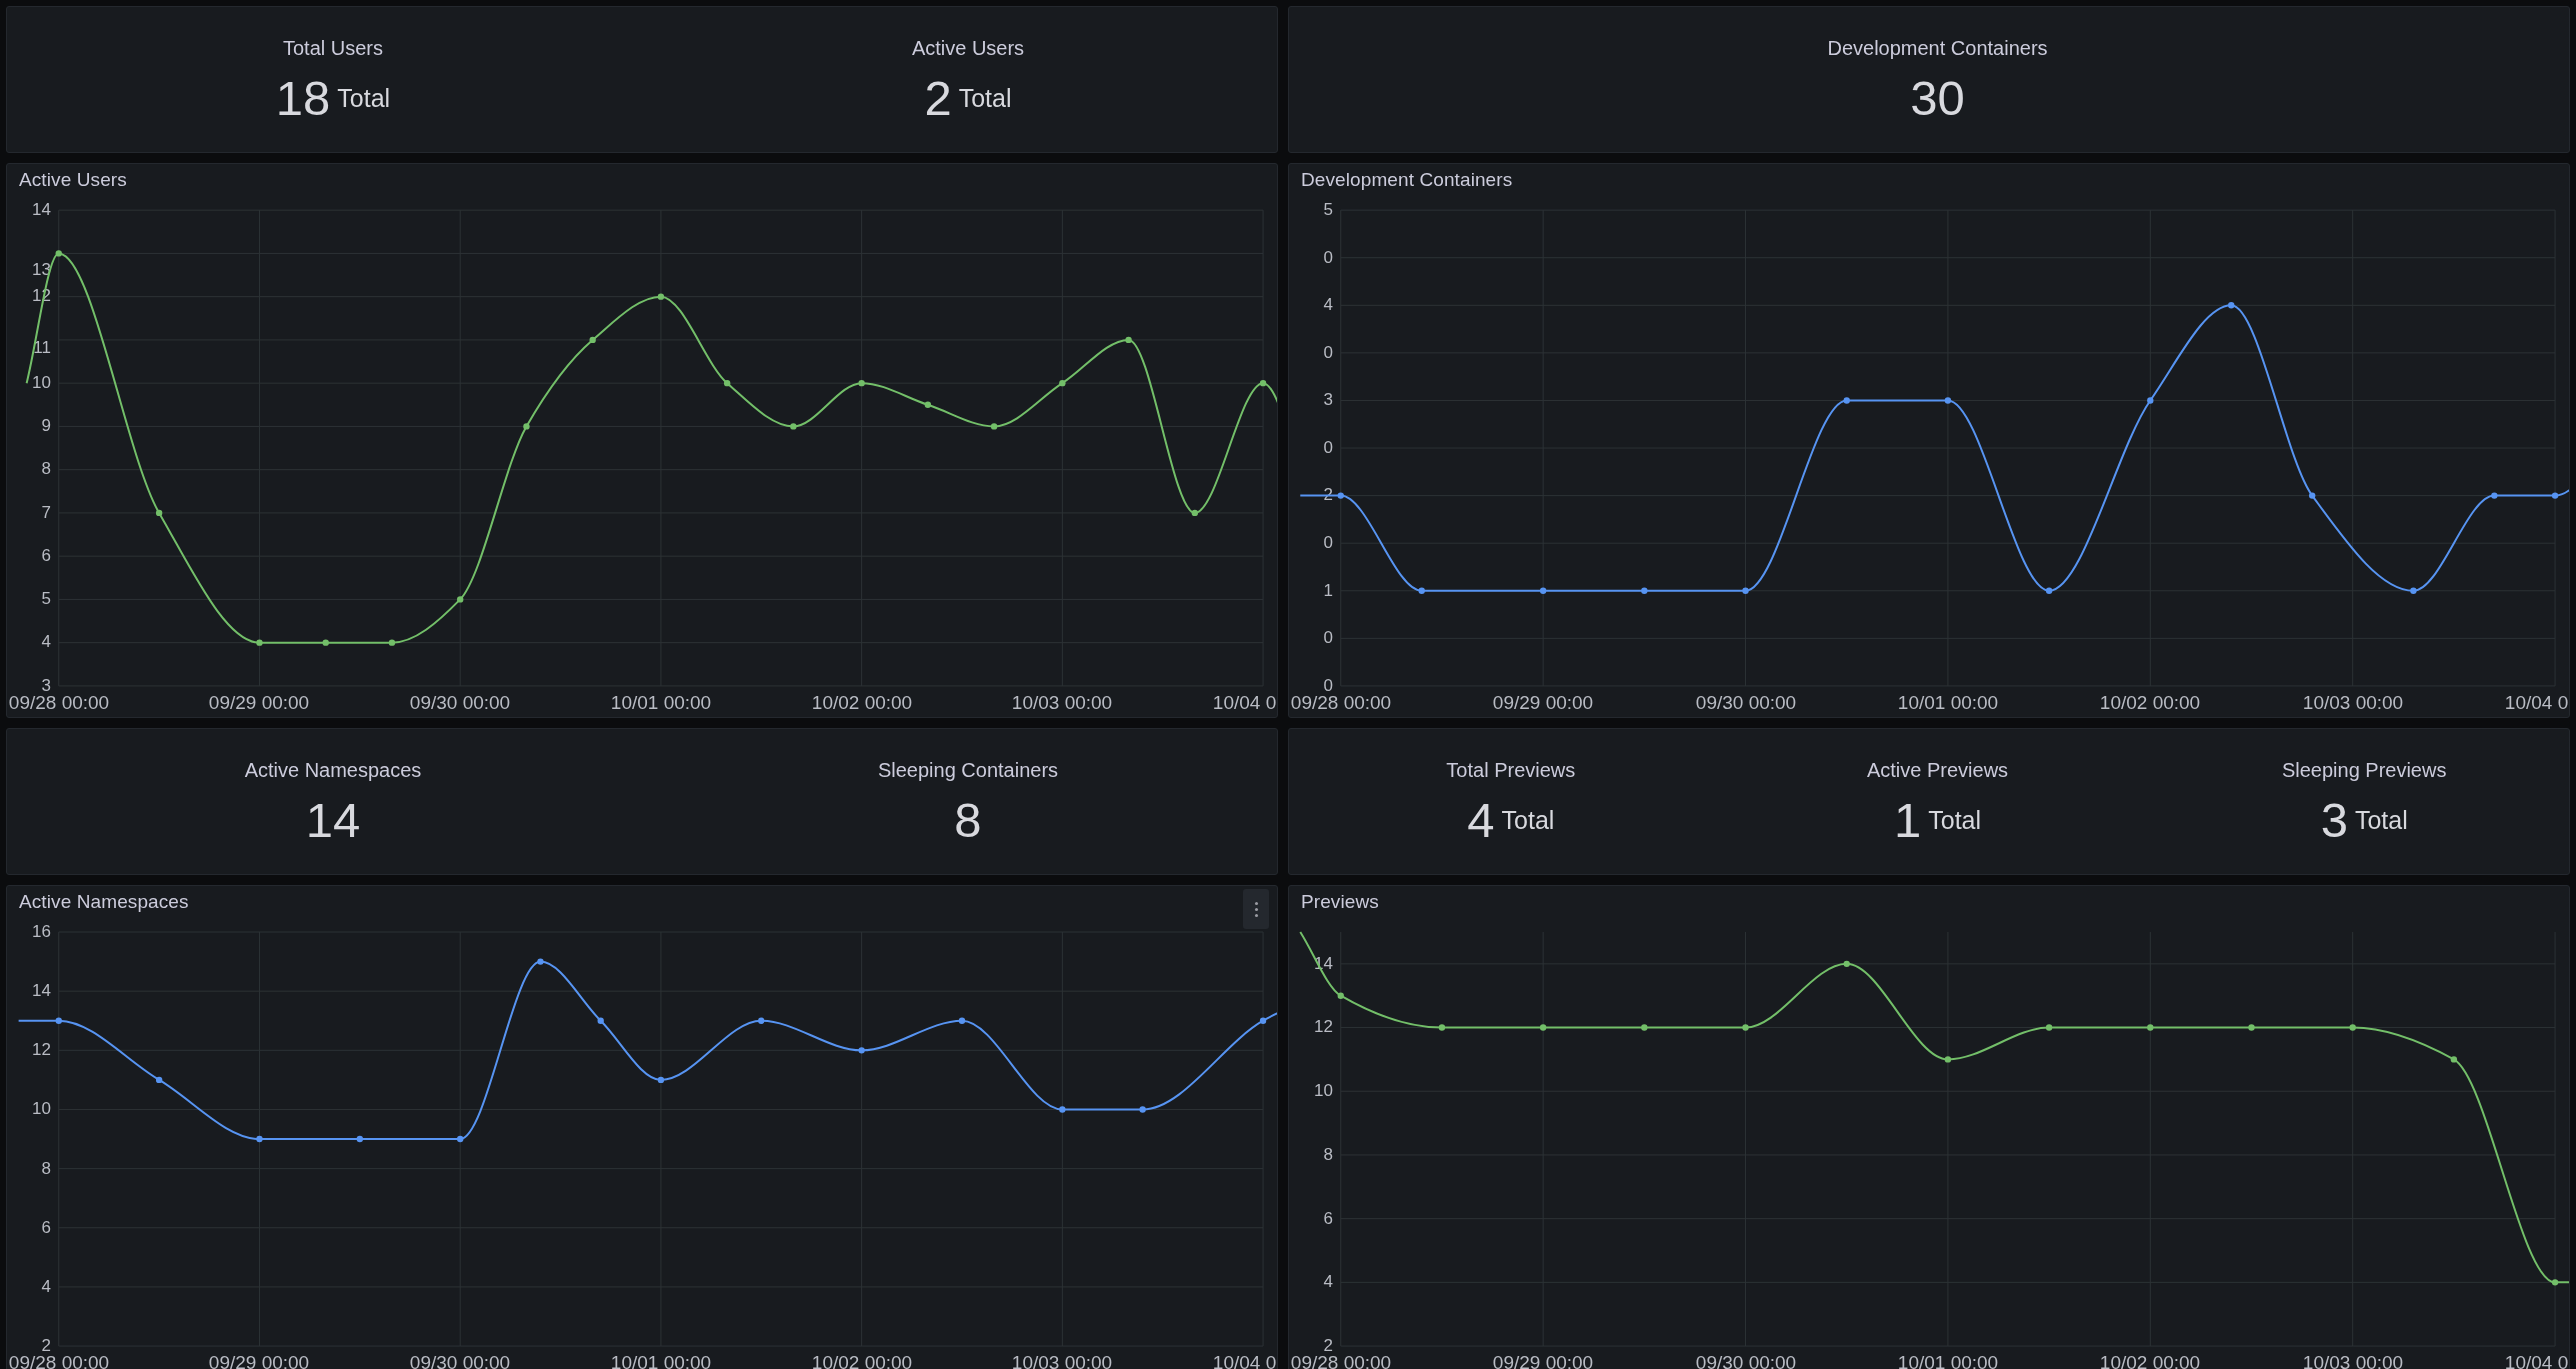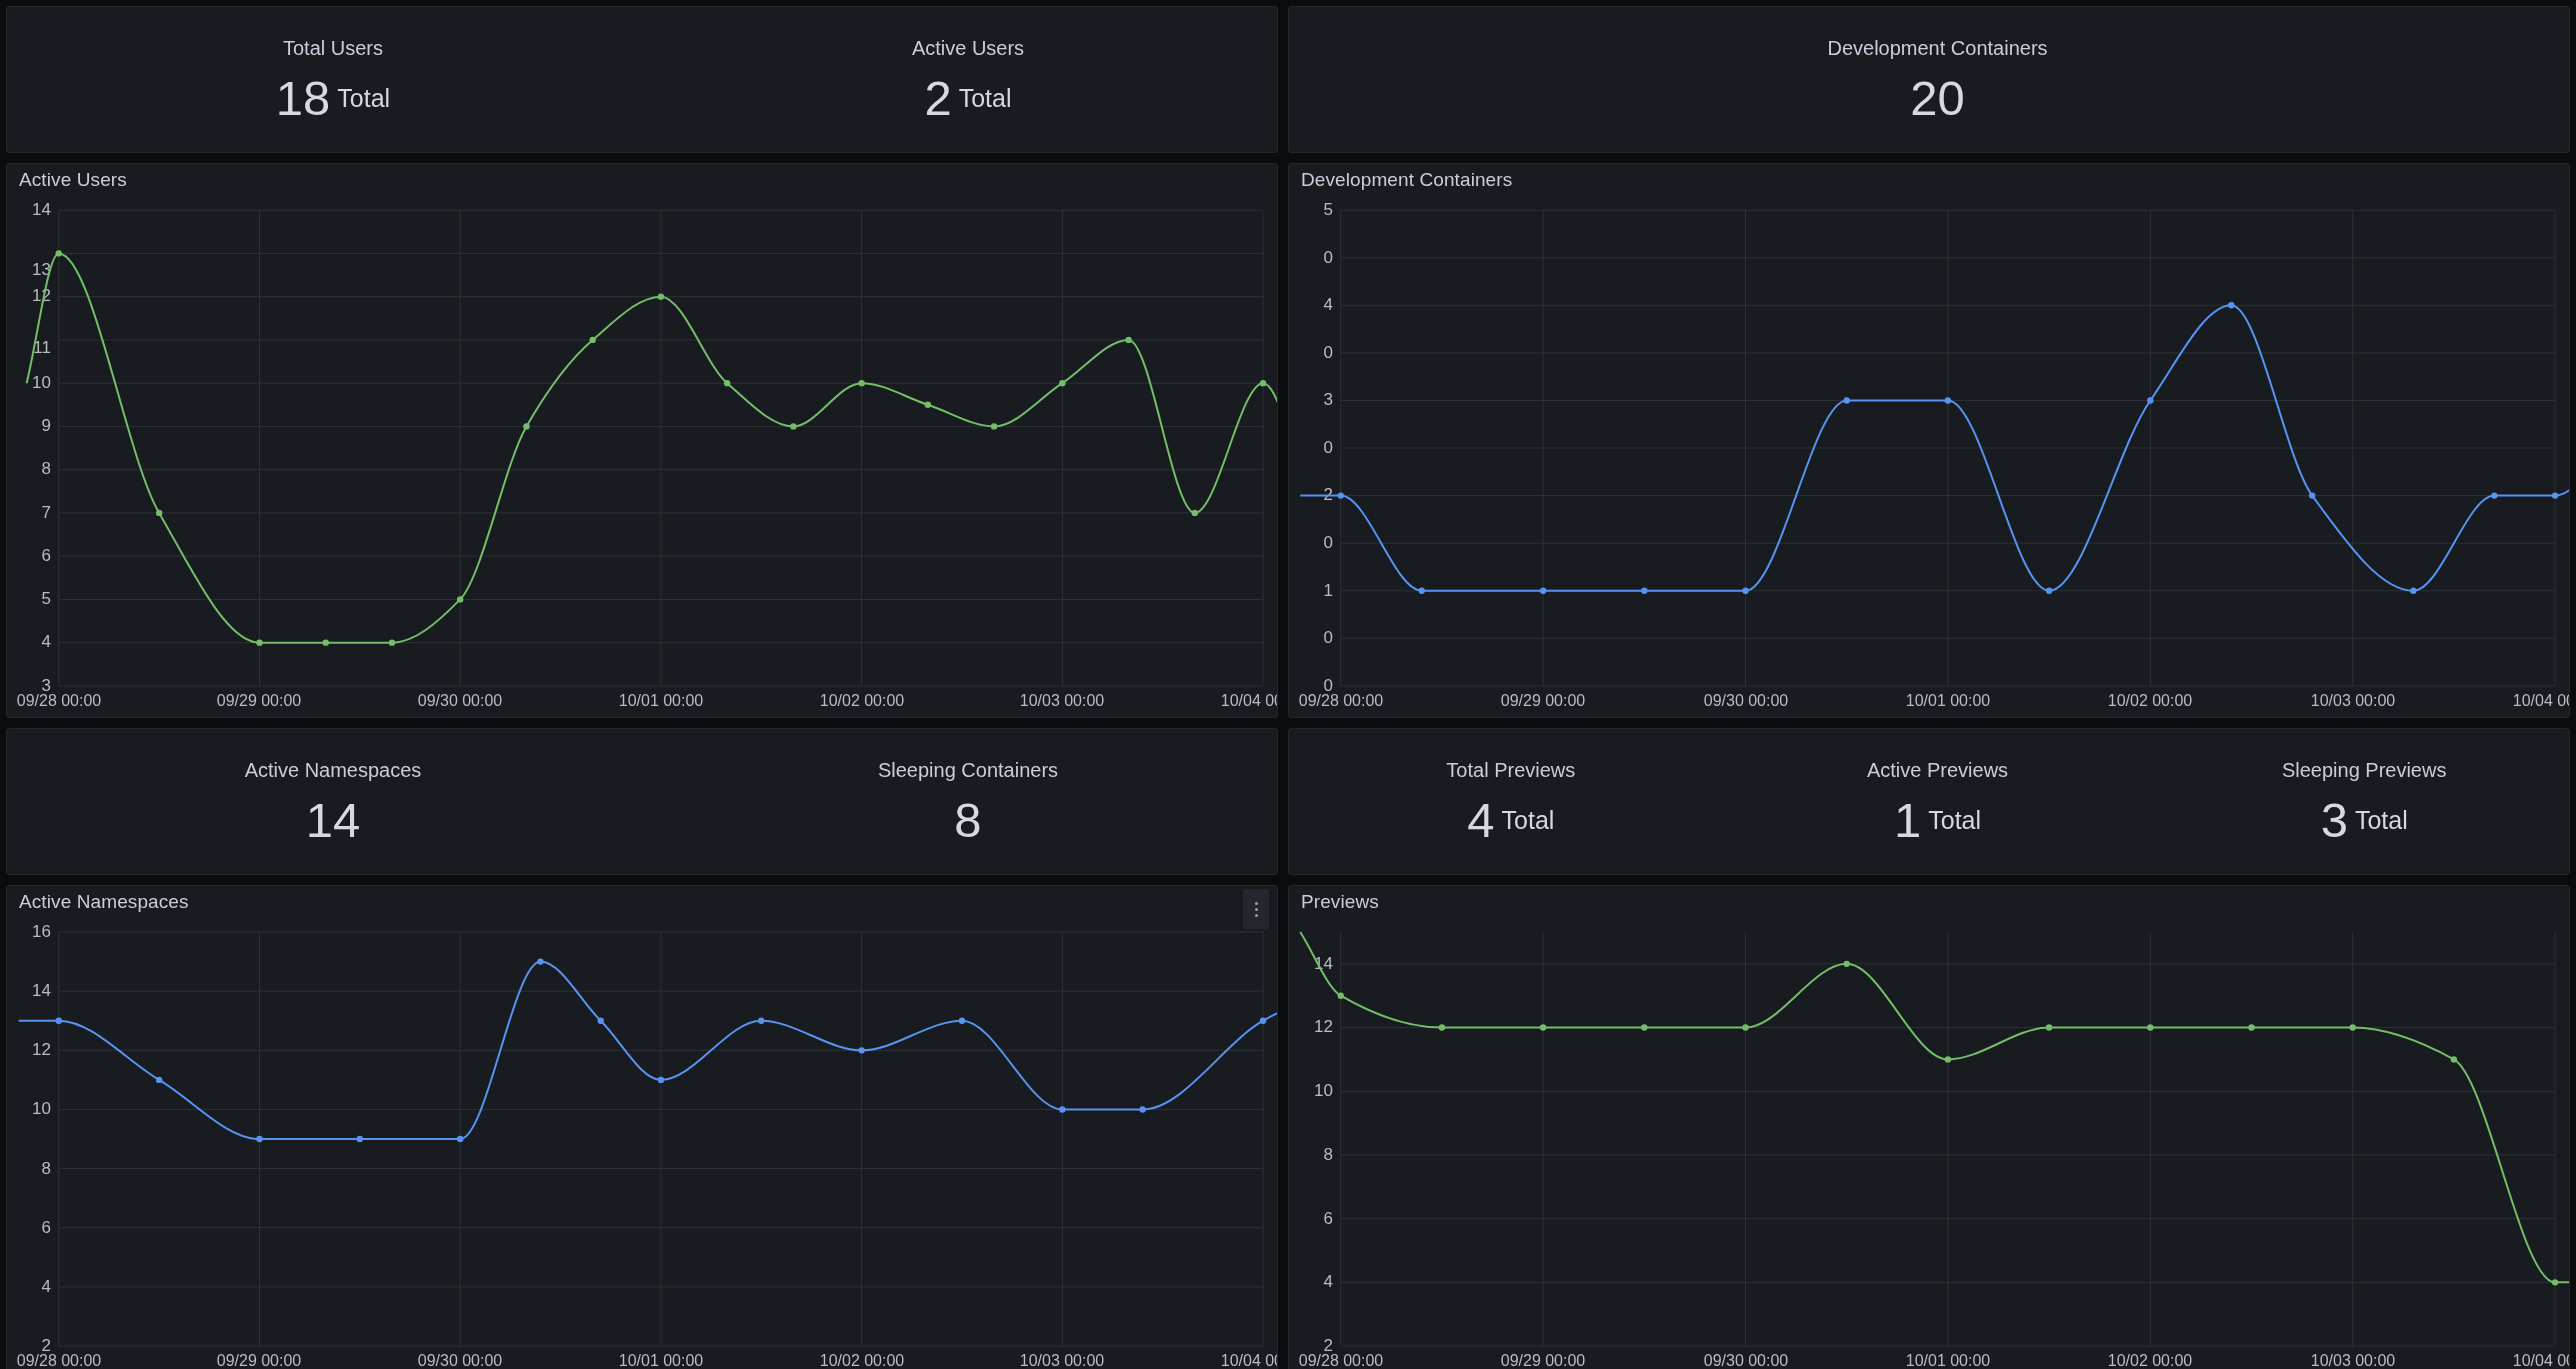--- a/index.html
+++ b/index.html
@@ -93,21 +93,21 @@
     color: #b9bcc4;
     white-space: nowrap;
   }
   .xaxis {
     position: absolute;
     left: 0; bottom: 0; width: 100%; height: 26px;
   }
   .xtick {
     position: absolute;
     transform: translateX(-50%);
-    font-size: 16px;
+    font-size: 19px;
     color: #b9bcc4;
     white-space: nowrap;
     top: 2px;
   }
   .svg-plot { position: absolute; top: 0; left: 0; }
 </style>
 </head>
 <body>
 
 <div class="dashboard">
@@ -126,21 +126,21 @@
           <div class="stat-valuewrap">
             <span class="stat-value">2</span>
             <span class="stat-suffix">Total</span>
           </div>
         </div>
       </div>
     <div class="panel stat-panel" style="flex:1;height:147px;">
         <div class="stat-cell">
           <div class="stat-label">Development Containers</div>
           <div class="stat-valuewrap">
-            <span class="stat-value">20</span>
+            <span class="stat-value">30</span>
           </div>
         </div>
       </div>
   </div>
 
   <div class="row" style="height:555px;">
     <div class="panel" style="width:1272px;height:555px;">
       <div class="panel-header">
         <span class="panel-title">Active Users</span>
       </div>

